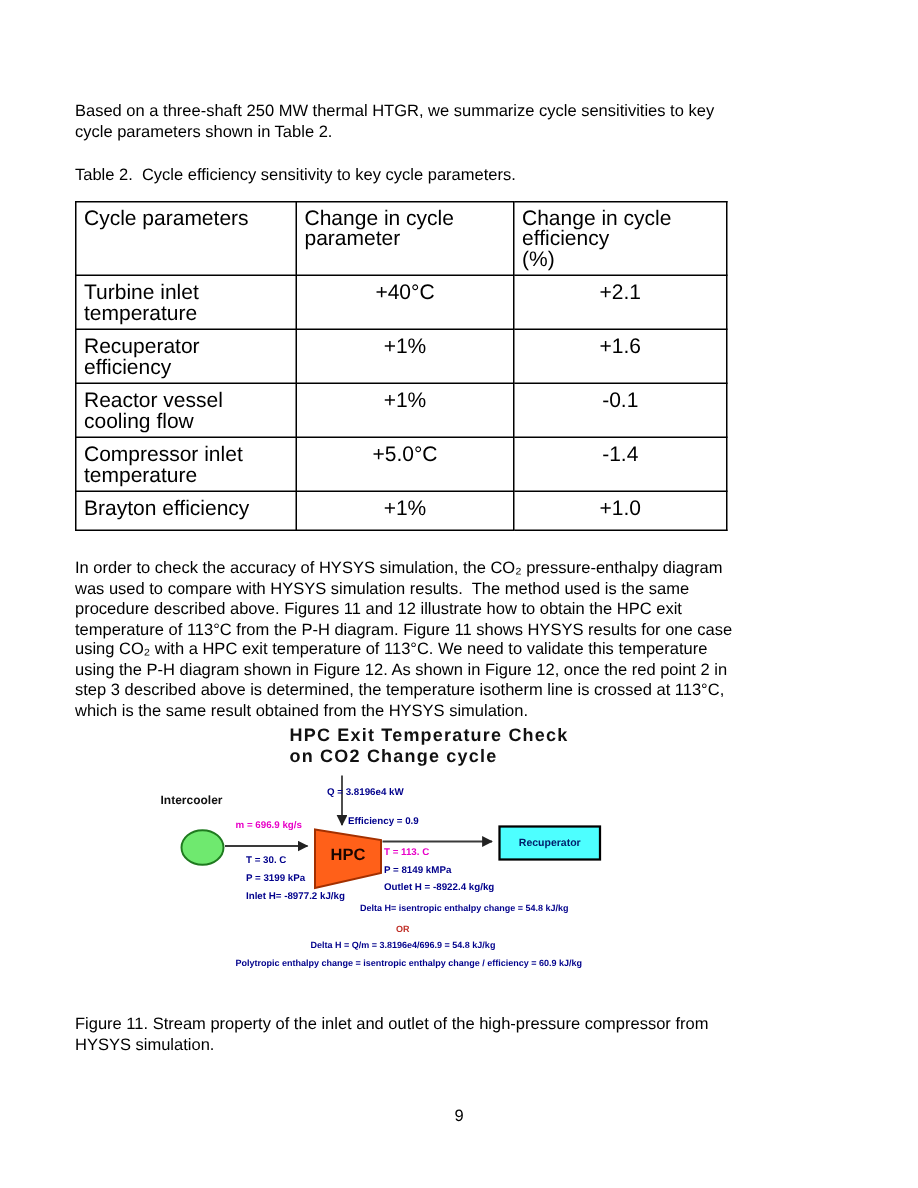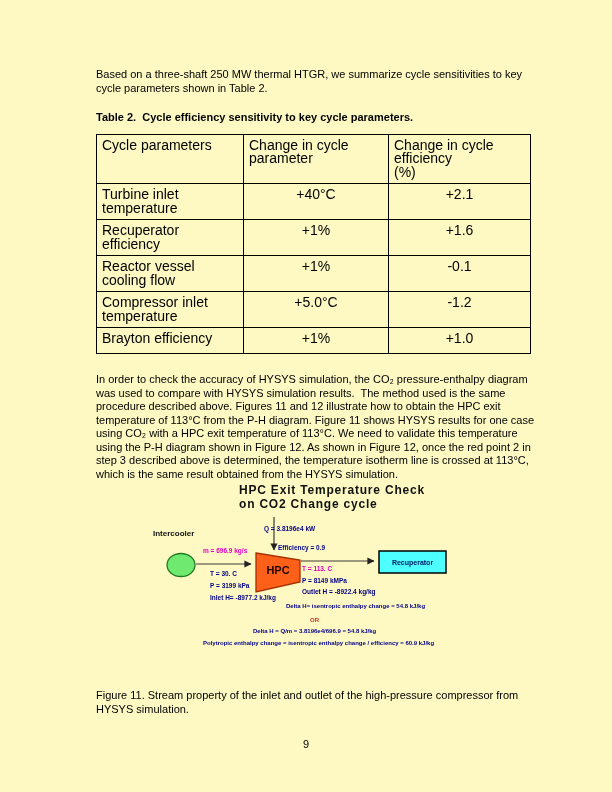--- a/index.html
+++ b/index.html
@@ -1,31 +1,31 @@
 <!DOCTYPE html>
 <html><head>
 <meta charset="utf-8">
 <style>
   html,body{margin:0;padding:0;background:#e8e8e8;}
   .page{
     position:relative;
     width:612px;height:792px;
     margin:0 auto;
-    background:#fef9c3;
+    background:#ffffff;
     font-family:"Liberation Sans","DejaVu Sans",sans-serif;
     color:#000;
     box-sizing:border-box;
-    padding:68px 85px 0 96px;
+    padding:68px 85px 0 50px;
     overflow:hidden;
   }
   .body-text{
     font-size:11px;line-height:13.5px;margin:0;width:442px;
     white-space:pre-wrap;
   }
-  .table-caption{margin-top:16px;font-weight:bold;}
+  .table-caption{margin-top:16px;}
   table.sens{
     margin-top:9px;border-collapse:collapse;table-layout:fixed;width:434px;
     font-size:14px;line-height:13.5px;
   }
   table.sens th,table.sens td{
     border:1px solid #000;vertical-align:top;padding:4px 5px;
     font-weight:normal;overflow:hidden;
   }
   table.sens thead tr{height:46px;}
   table.sens tbody tr{height:26px;}
@@ -44,21 +44,21 @@
   .lbl-intercooler{position:absolute;left:147px;top:48px;font-size:8px;font-weight:bold;color:#111;white-space:nowrap;}
   .lbl-hpc{
     position:absolute;left:250px;top:83px;width:44px;text-align:center;
     font-size:11px;font-weight:bold;color:#1a0500;
   }
   .lbl-recup{
     position:absolute;left:373px;top:70px;width:67px;height:22px;
     display:flex;align-items:center;justify-content:center;
     font-size:7px;font-weight:bold;
   }
-  .fig-caption{margin-top:12px;}
+  .fig-caption{margin-top:0;}
   .pagenum{
     position:absolute;left:0;top:738px;width:612px;text-align:center;
     font-size:11px;
   }
 </style>
 </head>
 <body>
 
 <div class="page">
 
@@ -94,21 +94,21 @@
         <td class="c">+1.6</td>
       </tr>
       <tr>
         <td>Reactor vessel cooling flow</td>
         <td class="c">+1%</td>
         <td class="c">-0.1</td>
       </tr>
       <tr>
         <td>Compressor inlet temperature</td>
         <td class="c">+5.0°C</td>
-        <td class="c">-1.2</td>
+        <td class="c">-1.4</td>
       </tr>
       <tr>
         <td>Brayton efficiency</td>
         <td class="c">+1%</td>
         <td class="c">+1.0</td>
       </tr>
     </tbody>
   </table>
 
   <p class="body-text para2">In order to check the accuracy of HYSYS simulation, the CO₂ pressure-enthalpy diagram was used to compare with HYSYS simulation results.  The method used is the same procedure described above. Figures 11 and 12 illustrate how to obtain the HPC exit temperature of 113°C from the P-H diagram. Figure 11 shows HYSYS results for one case using CO₂ with a HPC exit temperature of 113°C. We need to validate this temperature using the P-H diagram shown in Figure 12. As shown in Figure 12, once the red point 2 in step 3 described above is determined, the temperature isotherm line is crossed at 113°C, which is the same result obtained from the HYSYS simulation.</p>

